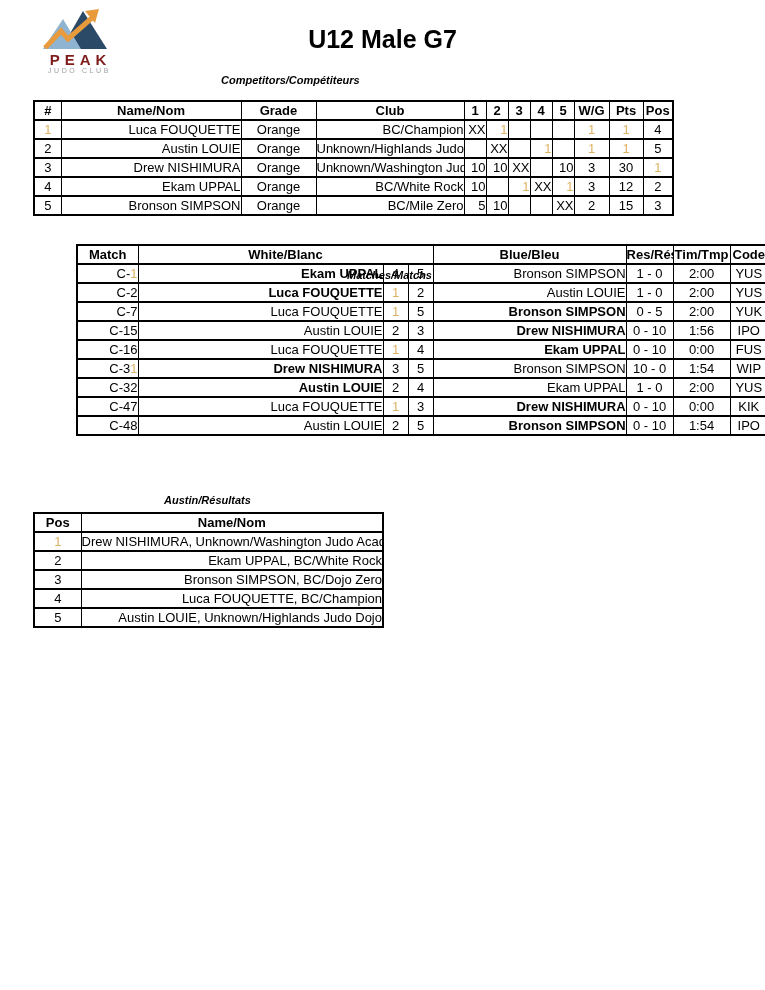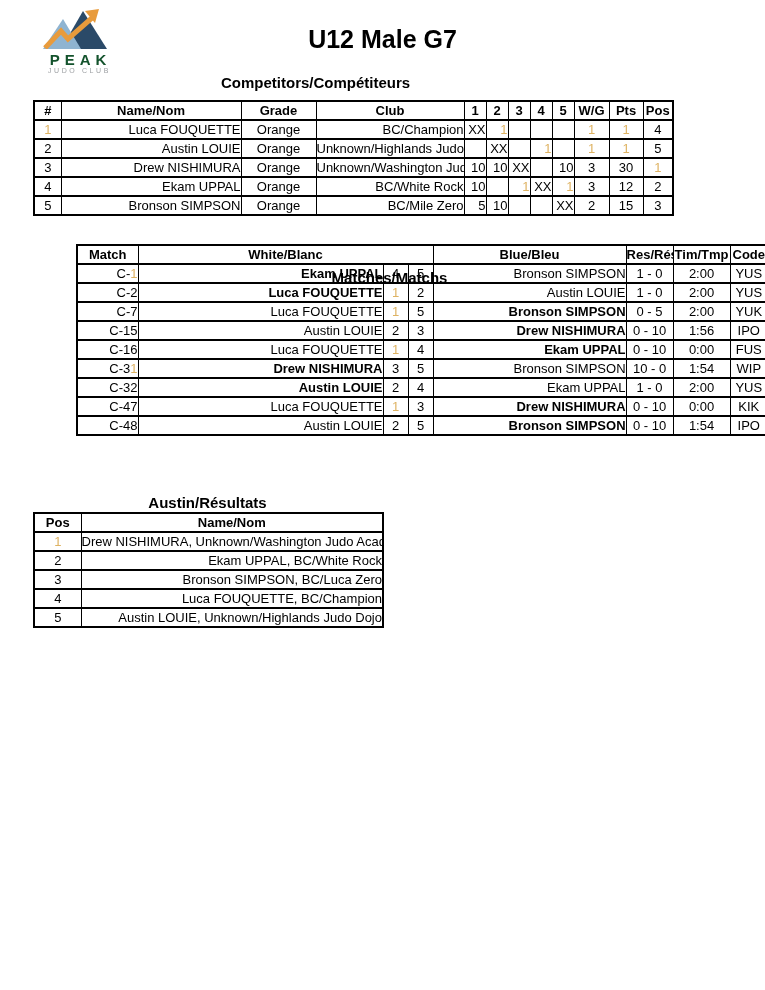--- a/index.html
+++ b/index.html
@@ -1,34 +1,34 @@
 <!DOCTYPE html>
 <html><head>
 <meta charset="utf-8">
 <style>
   html,body{margin:0;padding:0;}
   body{width:765px;height:990px;background:#ffffff;position:relative;
        font-family:"Liberation Sans", sans-serif;color:#000;}
   .title{position:absolute;top:25px;left:0;width:765px;text-align:center;
          font-size:25px;font-weight:bold;}
-  .sec{position:absolute;font-weight:bold;font-size:15px;white-space:nowrap;}
+  .sec{position:absolute;font-weight:bold;font-size:11px;white-space:nowrap;font-style:italic;}
   .tbl{position:absolute;border-collapse:collapse;table-layout:fixed;
        font-size:13px;border:2px solid #000;}
   .tbl th,.tbl td{border-left:1px solid #000;border-right:1px solid #000;
        border-top:2px solid #000;border-bottom:2px solid #000;
        height:17px;line-height:17px;padding:0;overflow:hidden;white-space:nowrap;}
   .tbl th{font-weight:bold;text-align:center;}
   .l{text-align:right}.c{text-align:center}.r{text-align:right;padding-right:3px}
   .p5{padding-left:5px}.p6{padding-left:6px}.p8{padding-left:8px}.p14{padding-left:14px}
   .dbl{border-left:3px double #000}
   .nbl{border-left:none}.nbr{border-right:none}
   .one{color:#DEB363;}
   .b{font-weight:bold;}
   .logo{position:absolute;left:35px;top:7px;width:86px;text-align:center;}
-  .logo .peak{font-size:15px;font-weight:bold;color:#14532d;letter-spacing:5px;
+  .logo .peak{font-size:15px;font-weight:bold;color:#7f1d1d;letter-spacing:5px;
               padding-left:5px;line-height:14px;text-align:center;}
   .logo .club{font-size:7px;color:#9DA0A3;letter-spacing:2.6px;padding-left:3px;
               line-height:8px;}
 </style>
 </head>
 <body>
 
 <div class="logo">
   <svg width="86" height="42" viewBox="0 0 86 42">
     <polygon points="26,42 48,4 72,42" fill="#2B4A68"></polygon>
@@ -277,21 +277,21 @@
   <tr>
     <td class="c"><span class="one">1</span></td>
     <td class="l p8">Drew NISHIMURA, Unknown/Washington Judo Acade</td>
   </tr>
   <tr>
     <td class="c">2</td>
     <td class="l p8">Ekam UPPAL, BC/White Rock</td>
   </tr>
   <tr>
     <td class="c">3</td>
-    <td class="l p8">Bronson SIMPSON, BC/Luca Zero</td>
+    <td class="l p8">Bronson SIMPSON, BC/Dojo Zero</td>
   </tr>
   <tr>
     <td class="c">4</td>
     <td class="l p8">Luca FOUQUETTE, BC/Champion</td>
   </tr>
   <tr>
     <td class="c">5</td>
     <td class="l p8">Austin LOUIE, Unknown/Highlands Judo Dojo</td>
   </tr>
 </tbody>

